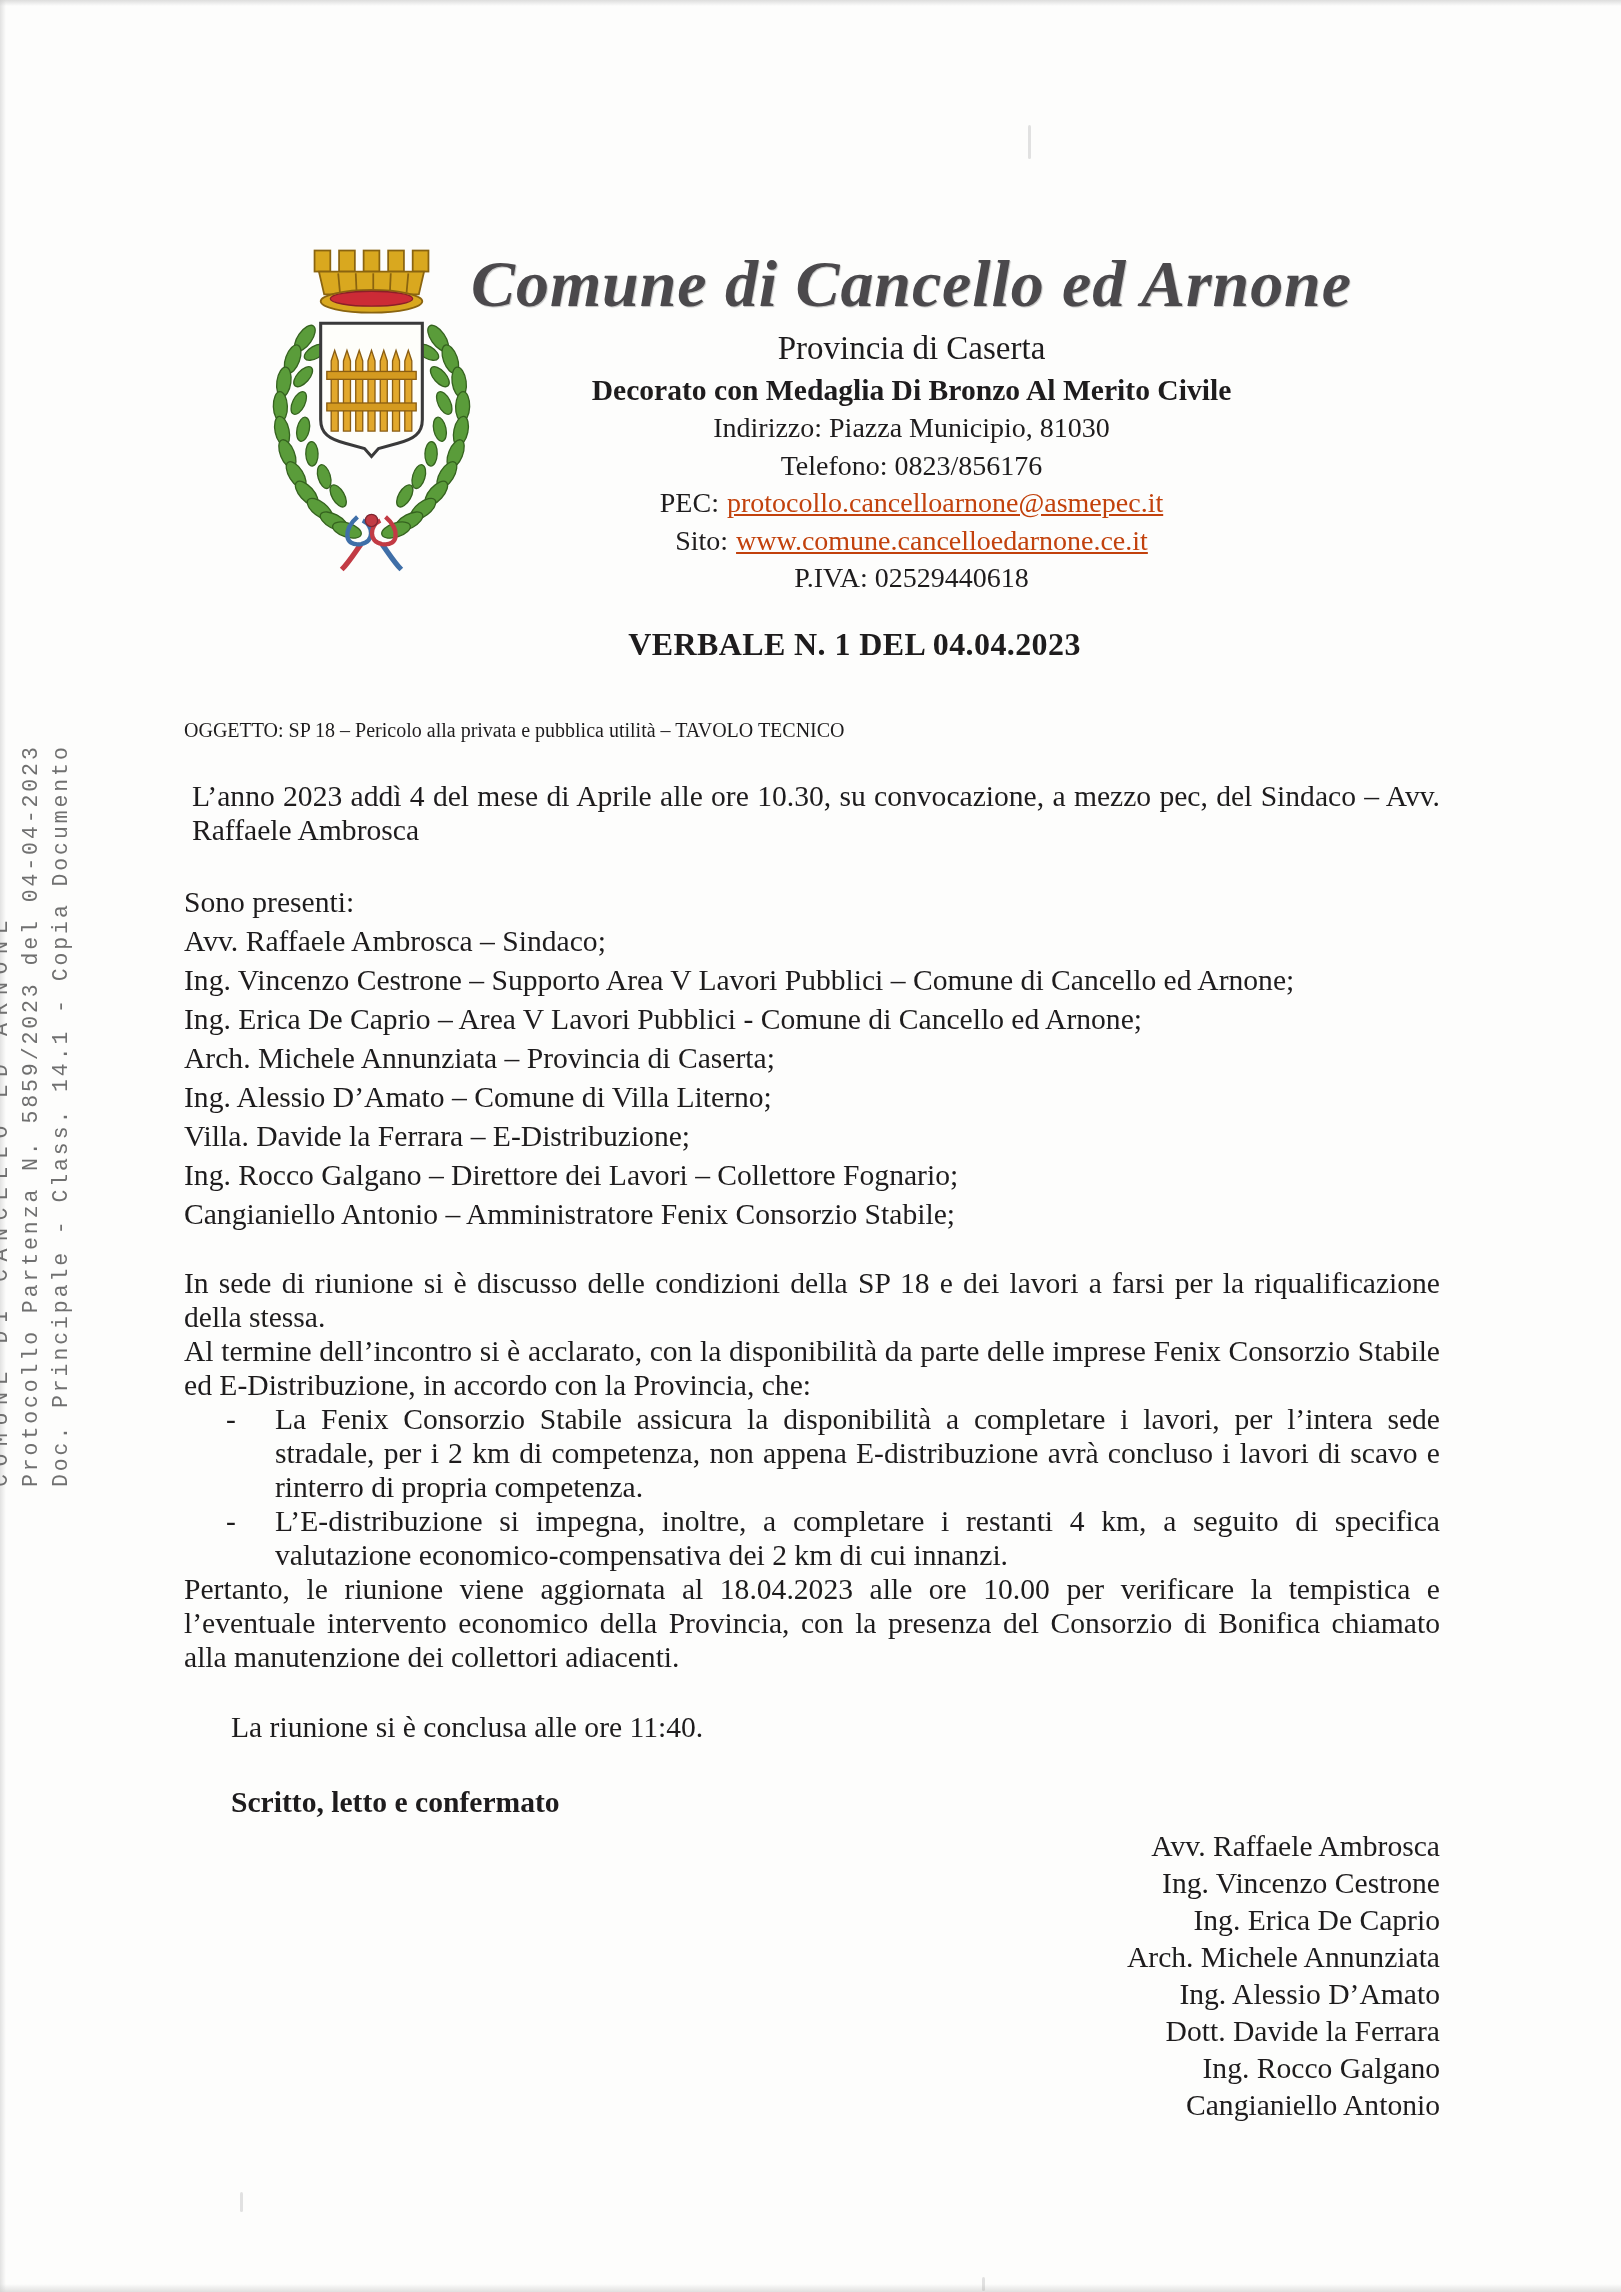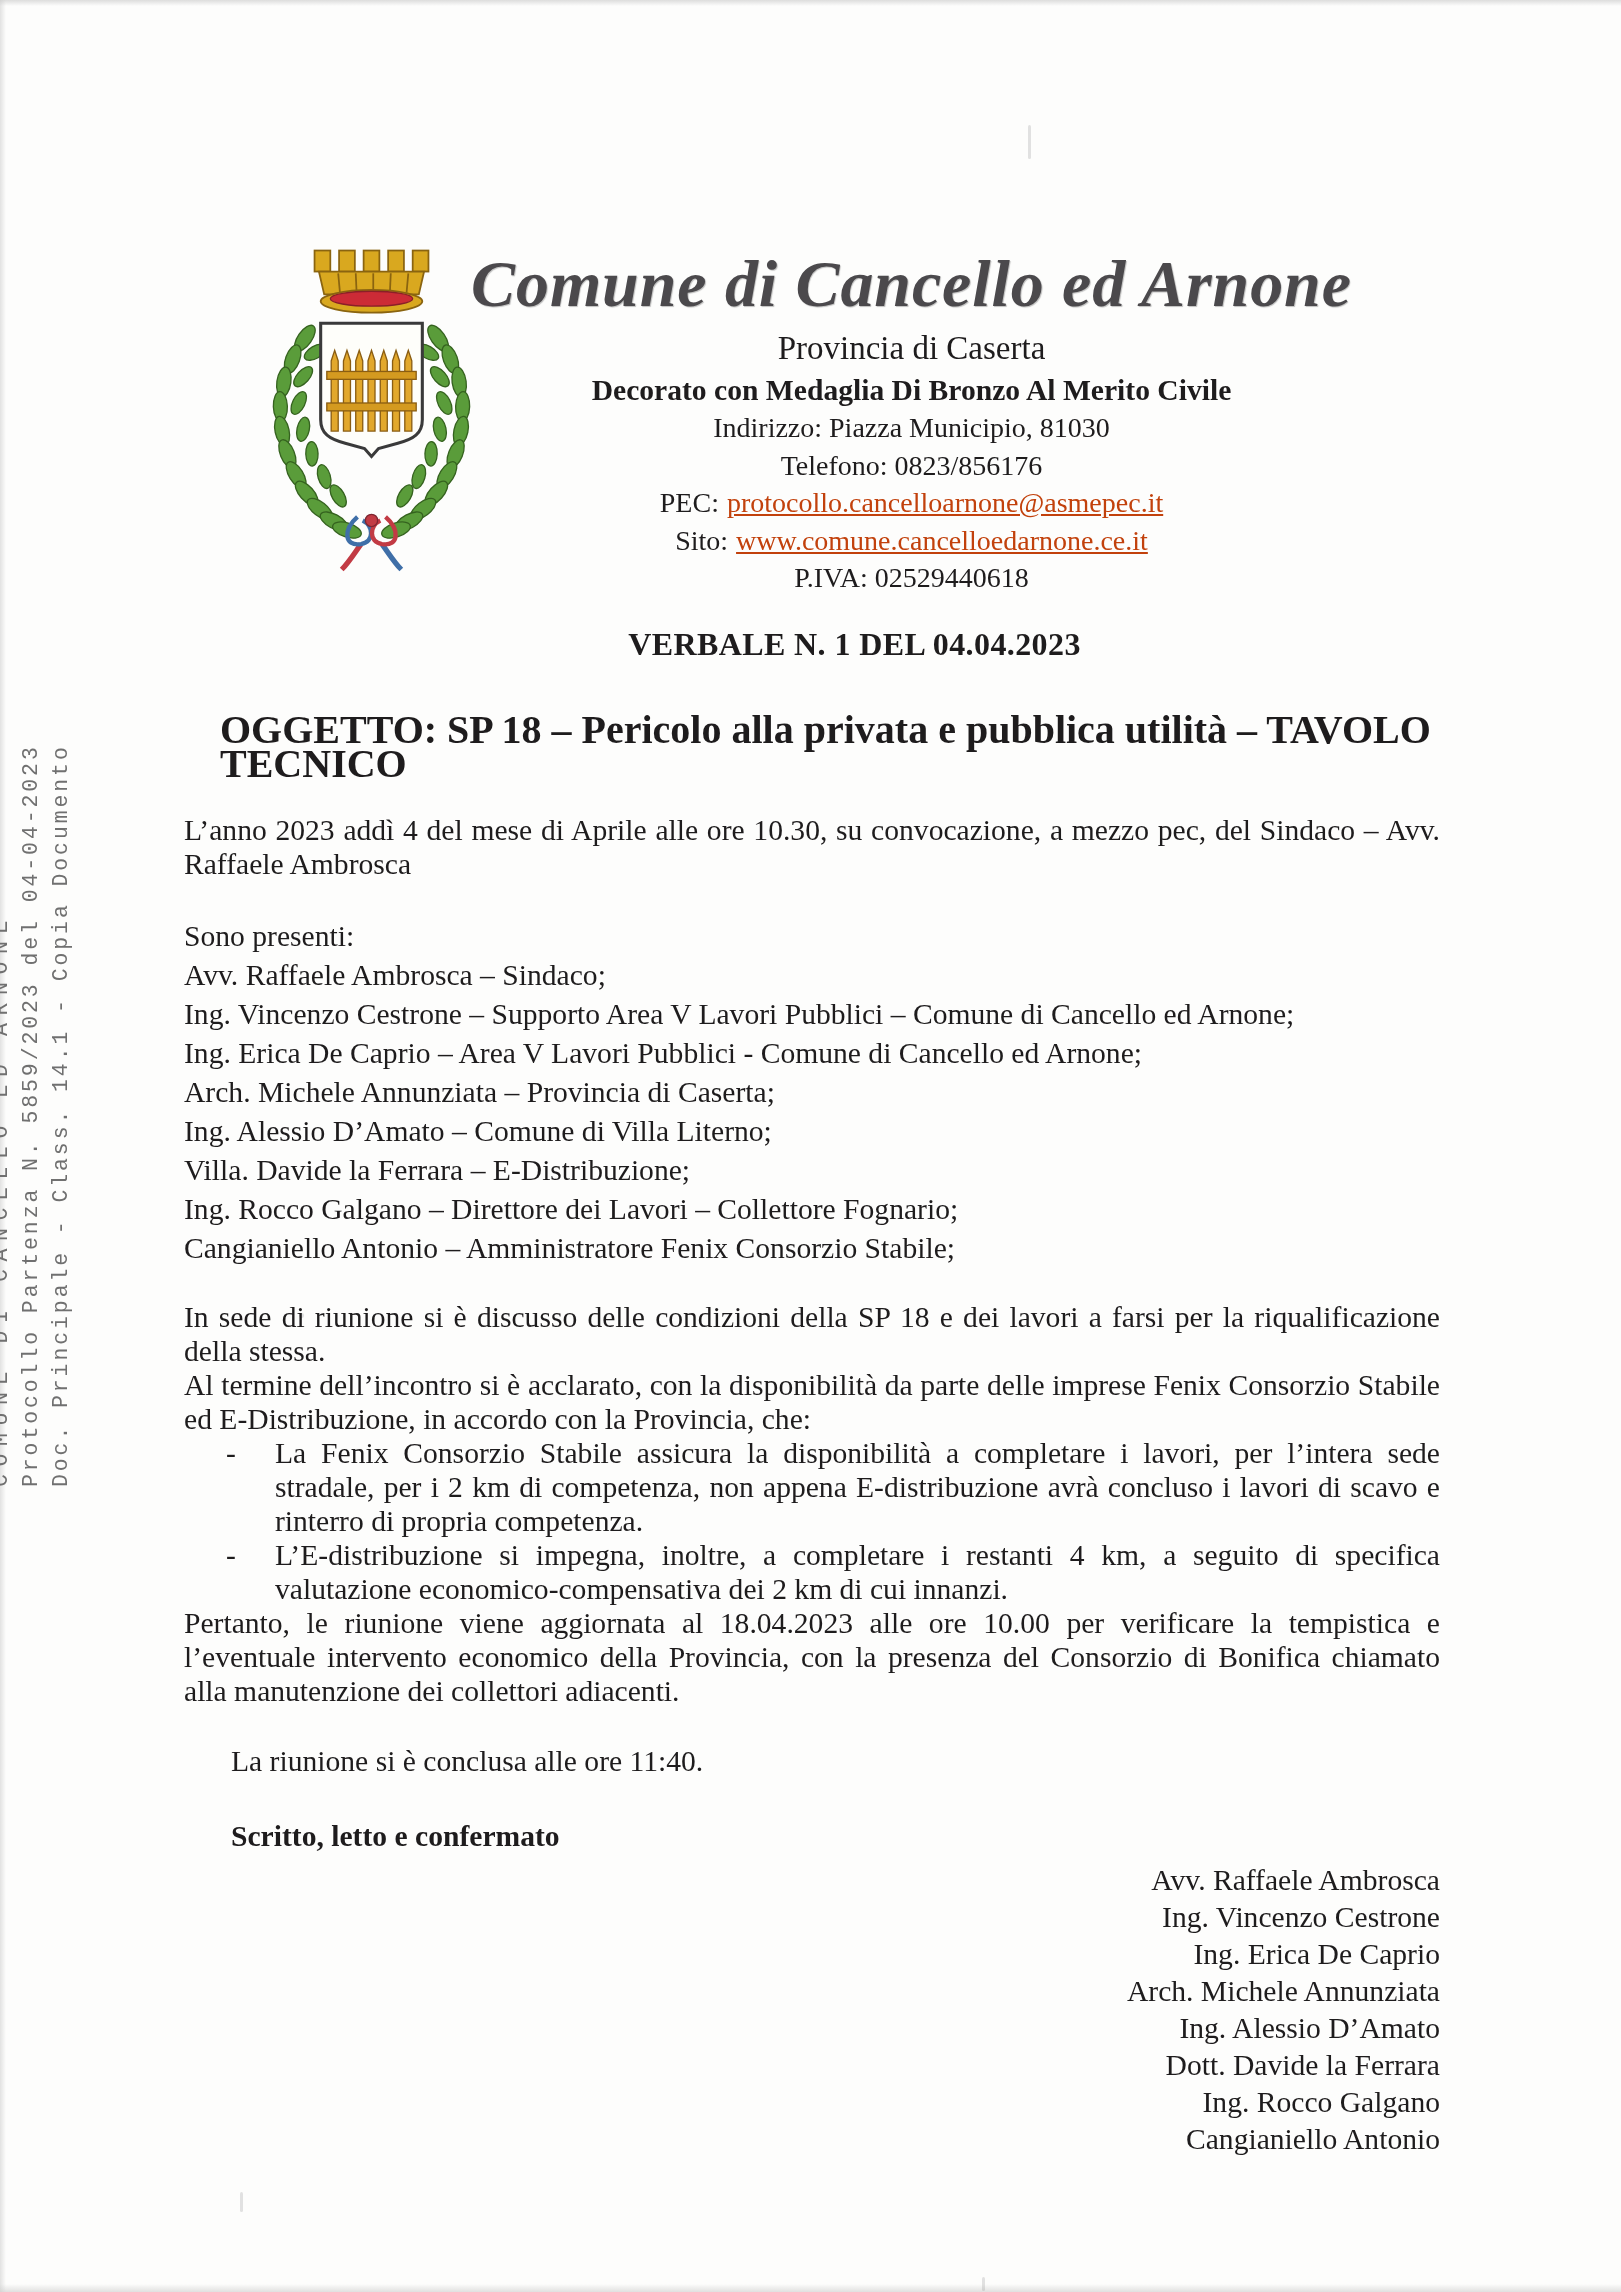--- a/index.html
+++ b/index.html
@@ -38,22 +38,22 @@
   }
   .h-province   { font-size:33px; margin-top:9px; }
   .h-decoration { font-size:29.6px; font-weight:bold; margin-top:7.2px; }
   .h-small      { font-size:28px; margin-top:5.4px; line-height:32px; }
   .h-label      { margin-right:8px; }
   .link { color:#c2410c; text-decoration:underline; cursor:pointer; }
 
   .content { position:absolute; left:184px; top:627px; width:1256px;
              font-size:29.6px; line-height:34px; }
   .verbale  { text-align:center; font-weight:bold; font-size:32px; padding-left:85px; letter-spacing:0.4px; }
-  .subject  { margin-top:52px; font-weight:bold; font-size:40px;margin-left:36px; }
-  .intro    { margin-top:32px; text-align:justify; }
+  .subject  { margin-top:52px; font-weight:normal; font-size:20px; }
+  .intro    { margin-top:32px; text-align:justify;margin-left:8px; }
   .present-label { margin-top:36px; line-height:39px; }
   .attendee { line-height:39px; }
   .para     { text-align:justify; }
   .p-discuss { margin-top:32px; }
   .bullet   { display:flex; }
   .bullet-marker { flex:0 0 49px; padding-left:42px; }
   .bullet-text   { flex:1; text-align:justify; }
   .closing      { margin-top:36px; padding-left:47px; }
   .confirmation { margin-top:41px; padding-left:47px; font-weight:bold; }
   .signatures   { margin-top:9px; text-align:right; line-height:37px; }

